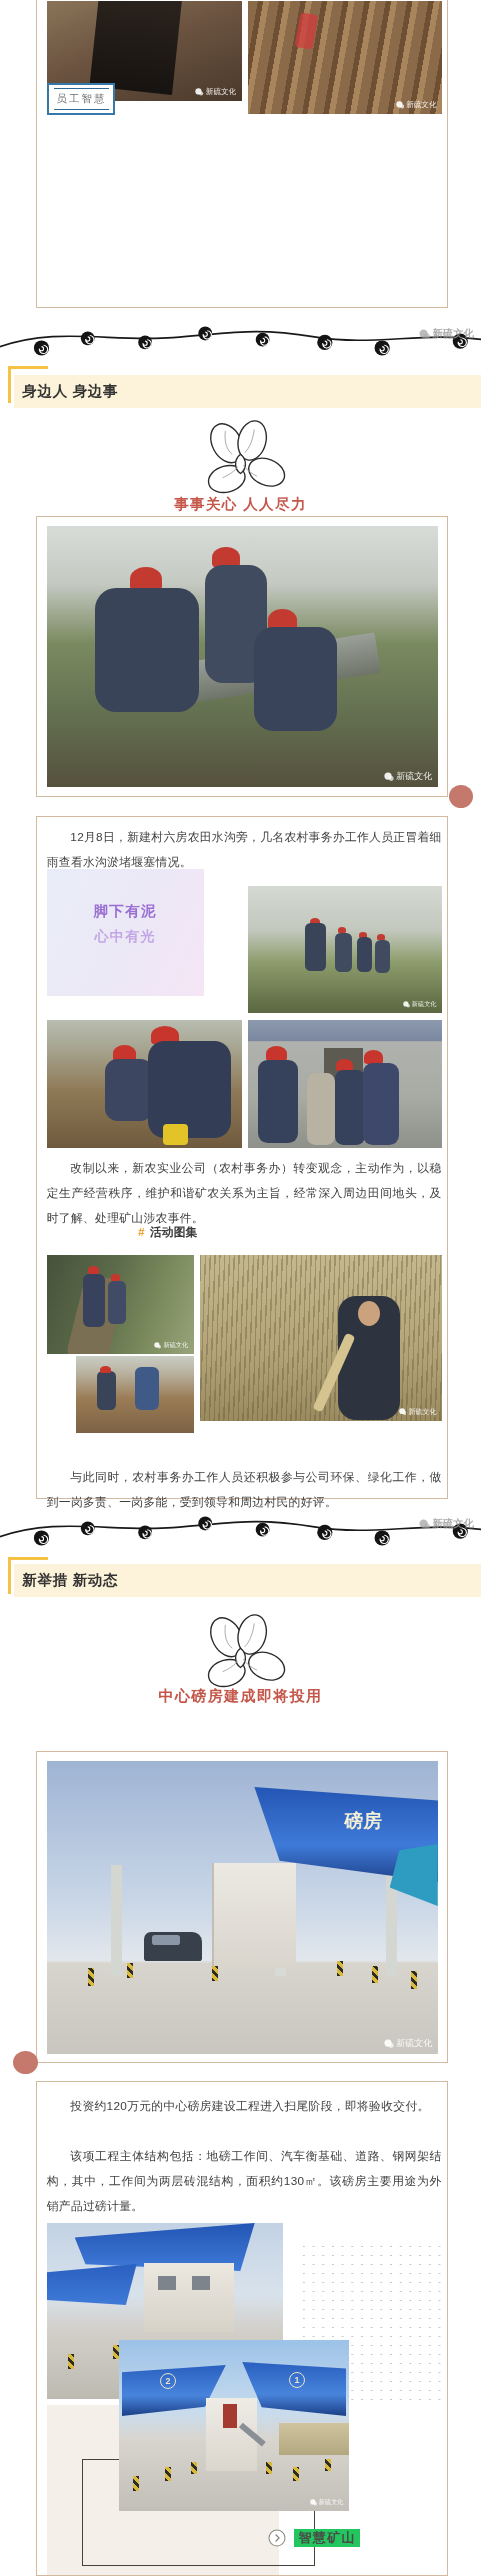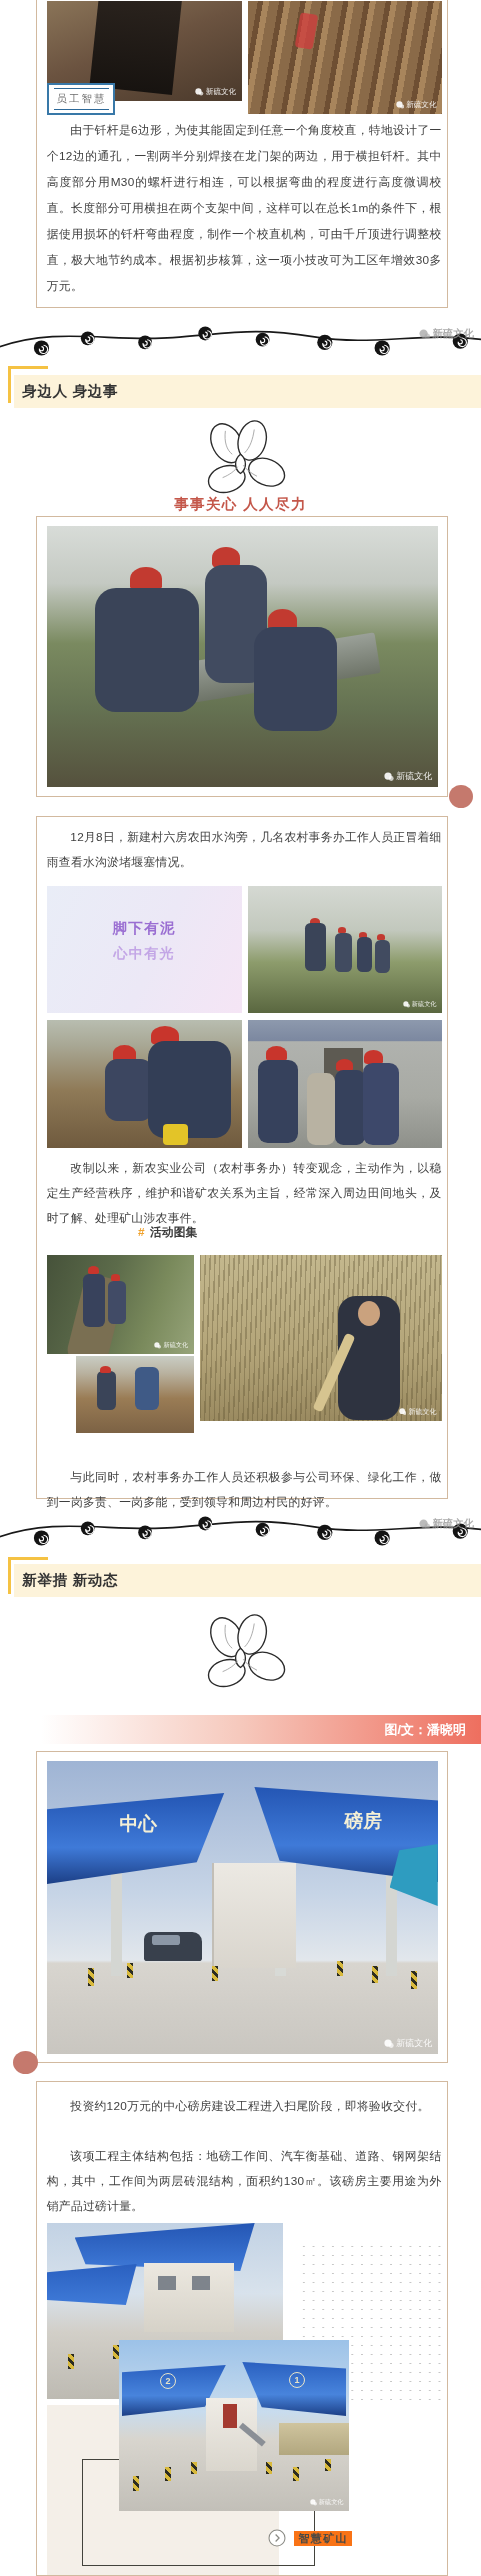--- a/index.html
+++ b/index.html
@@ -29,21 +29,21 @@
   .tag span{font-size:10.4px;color:#6d6d6d;letter-spacing:2.1px;}
   .card{display:flex;flex-direction:column;align-items:center;justify-content:flex-start;padding-top:33px;
         background:linear-gradient(115deg,#e9edf7 0%,#ece8f6 55%,#f5e5f5 100%);box-sizing:border-box;}
   .card .l1{font-size:14.5px;font-weight:bold;color:#9a6ed2;letter-spacing:1.4px;}
   .card .l2{font-size:14px;font-weight:bold;color:#c3a6e6;letter-spacing:1.4px;margin-top:7px;}
   .gal{position:absolute;font-size:11.8px;font-weight:bold;color:#3c3c3c;}
   .gal .hash{color:#f0a32f;margin-right:5.5px;font-weight:bold;}
   .canopy{position:absolute;display:flex;align-items:flex-start;justify-content:center;}
   .canopy .lab{color:#f3efd6;font-weight:bold;}
   .bol{position:absolute;width:6.2px;background:repeating-linear-gradient(45deg,#2c2c22 0 2.8px,#d8b93c 2.8px 6.2px);}
-  .link-row-label{position:absolute;font-size:11px;font-weight:bold;color:#4a4a46;background:#f97316;padding:0 4.1px;letter-spacing:1.4px;text-align:center;}
+  .link-row-label{position:absolute;font-size:13px;font-weight:bold;color:#4a4a46;background:#22c55e;padding:0 4.1px;letter-spacing:1.4px;text-align:center;}
   .outline-rect{position:absolute;border:1.4px solid #43433c;box-sizing:border-box;}
   .dots{position:absolute;background-image:radial-gradient(#c7c7c7 0.8px,transparent 0.9px);background-size:9.7px 9px;}
 </style>
 </head>
 <body>
 
 <div id="page">
 
   <div class="box" style="left:36px;top:-7px;width:412px;height:315px;">
     <div class="ph" style="left:9.7px;top:7px;width:195px;height:100px;background:linear-gradient(160deg,#8a7458 0%,#6b5340 45%,#4a392b 100%);">
@@ -62,21 +62,20 @@
         <svg width="8.3" height="8.3" viewBox="0 0 12 12">
             <circle cx="5" cy="5" r="4.5" fill="rgba(255,255,255,.9)"></circle>
             <circle cx="9" cy="8" r="3" fill="rgba(255,255,255,.7)"></circle>
           </svg>
         <span>新硫文化</span>
       </div>
     </div>
     <div class="tag">
       <span>员工智慧</span>
     </div>
-    <div class="para" style="left:9.7px;top:123px;width:395px;line-height:26px;">由于钎杆是6边形，为使其能固定到任意一个角度校直，特地设计了一个12边的通孔，一割两半分别焊接在龙门架的两边，用于横担钎杆。其中高度部分用M30的螺杆进行相连，可以根据弯曲的程度进行高度微调校直。长度部分可用横担在两个支架中间，这样可以在总长1m的条件下，根据使用损坏的钎杆弯曲程度，制作一个校直机构，可由千斤顶进行调整校直，极大地节约成本。根据初步核算，这一项小技改可为工区年增效30多万元。</div>
   </div>
 
   <div class="divider" style="top:312px;">
     <svg width="481" height="54" viewBox="0 0 696 78">
       <path d="M-5,52 C 80,20 160,44 250,37 C 340,30 370,22 455,36 C 540,50 610,28 700,40" stroke="#191919" stroke-width="2.4" fill="none"></path>
       <g>
         <g transform="translate(60,52)">
             <circle r="11" fill="#141414"></circle>
             <path d="M0,-2 a3,3 0 1,1 -3,3 a6,6 0 1,0 6,-5" stroke="#fff" stroke-width="1.6" fill="none"></path>
           </g>
@@ -161,21 +160,21 @@
           </svg>
         <span style="font-size:9px;">新硫文化</span>
       </div>
     </div>
   </div>
   <div class="circle-dot" style="left:449px;top:785px;width:24px;height:23px;"></div>
 
   <div class="box" style="left:36px;top:816px;width:412px;height:683px;">
     <div class="para" style="left:9.7px;top:8.3px;width:395px;">12月8日，新建村六房农田水沟旁，几名农村事务办工作人员正冒着细雨查看水沟淤堵堰塞情况。</div>
 
-    <div class="ph card" style="left:9.7px;top:69px;width:195px;height:127px;">
+    <div class="ph card" style="left:9.7px;top:52px;width:157px;height:127px;">
       <span class="l1">脚下有泥</span>
       <span class="l2">心中有光</span>
     </div>
     <div class="ph" style="left:211px;top:69px;width:194px;height:127px;background:linear-gradient(#d5d9d3 0%,#c2c8bd 35%,#8d9c6c 60%,#5a6740 100%);">
       <div style="position:absolute;left:62px;top:32px;width:9.7px;height:7px;background:#c23a30;border-radius:50% 50% 20% 20%;"></div>
       <div style="position:absolute;left:90px;top:41px;width:8.3px;height:6.2px;background:#c23a30;border-radius:50% 50% 20% 20%;"></div>
       <div style="position:absolute;left:111px;top:46px;width:8.3px;height:6.2px;background:#c23a30;border-radius:50% 50% 20% 20%;"></div>
       <div style="position:absolute;left:129px;top:48px;width:8.3px;height:6.2px;background:#c23a30;border-radius:50% 50% 20% 20%;"></div>
       <div style="position:absolute;left:57px;top:37px;width:21px;height:48px;background:#3a4458;border-radius:5.5px;"></div>
       <div style="position:absolute;left:87px;top:47px;width:16.6px;height:39px;background:#414b60;border-radius:5.5px;"></div>
@@ -312,31 +311,27 @@
         <path d="M80,60 C70,68 71,82 80,88 C89,82 90,68 80,60 Z"></path>
       </g>
       <g stroke="#9a9a9a" stroke-width="1.2" fill="none">
         <path d="M58,26 C56,42 60,54 68,60"></path>
         <path d="M100,24 C98,38 94,50 86,58"></path>
         <path d="M104,92 C96,88 88,82 84,76"></path>
         <path d="M54,94 C64,90 72,84 76,78"></path>
       </g>
     </svg>
   </div>
-  <div class="credit"><span>图/文：潘晓明</span></div>
+  <div class="cap" style="top:1687px;font-size:15px;letter-spacing:1.4px;">中心磅房建成即将投用</div>
 
   <div class="box" style="left:36px;top:1751px;width:412px;height:312px;">
     <div class="ph" style="left:9.7px;top:9px;width:391px;height:293px;background:linear-gradient(#9fb4d4 0%,#c6d4e6 45%,#e2e7ec 68%,#d8d5cf 69%,#c9c6c0 100%);">
       <div style="position:absolute;left:64px;top:104px;width:11px;height:111px;background:#d4d6d2;"></div>
       <div style="position:absolute;left:228px;top:104px;width:11px;height:111px;background:#d8dad6;"></div>
       <div style="position:absolute;left:339px;top:104px;width:11px;height:111px;background:#d4d6d2;"></div>
-      <div class="canopy" style="left:0;top:32px;width:183px;height:91px;background:linear-gradient(#2456b4,#3f7ad8 60%,#1c3f86);
-                  clip-path:polygon(0% 18%,97% 0%,82% 76%,0% 100%);padding-top:18px;box-sizing:border-box;">
-        <span class="lab" style="font-size:18.7px;display:flex;gap:61px;">中心</span>
-      </div>
       <div class="canopy" style="left:198px;top:26px;width:194px;height:97px;background:linear-gradient(#2456b4,#3f7ad8 60%,#1c3f86);
                   clip-path:polygon(5% 0%,100% 14%,100% 98%,18% 76%);padding-top:21px;box-sizing:border-box;">
         <span class="lab" style="font-size:18.7px;display:flex;gap:61px;margin-left:43px;">磅房</span>
       </div>
       <div style="position:absolute;right:0;top:83px;width:48px;height:62px;background:#2e9cc0;clip-path:polygon(100% 0,100% 100%,0 70%,20% 10%);"></div>
       <div style="position:absolute;left:165px;top:102px;width:82px;height:105px;background:linear-gradient(#ece9e3,#d9d5cd);border-left:2.1px solid #c2beb6;"></div>
       <div style="position:absolute;left:97px;top:171px;width:58px;height:29px;background:#38404c;border-radius:7px 9.7px 2.8px 2.8px;"></div>
       <div style="position:absolute;left:105px;top:174px;width:28px;height:9.7px;background:#8b97a6;border-radius:2.8px;"></div>
       <div class="bol" style="left:41px;top:207px;height:18px;"></div>
       <div class="bol" style="left:80px;top:202px;height:15px;"></div>

